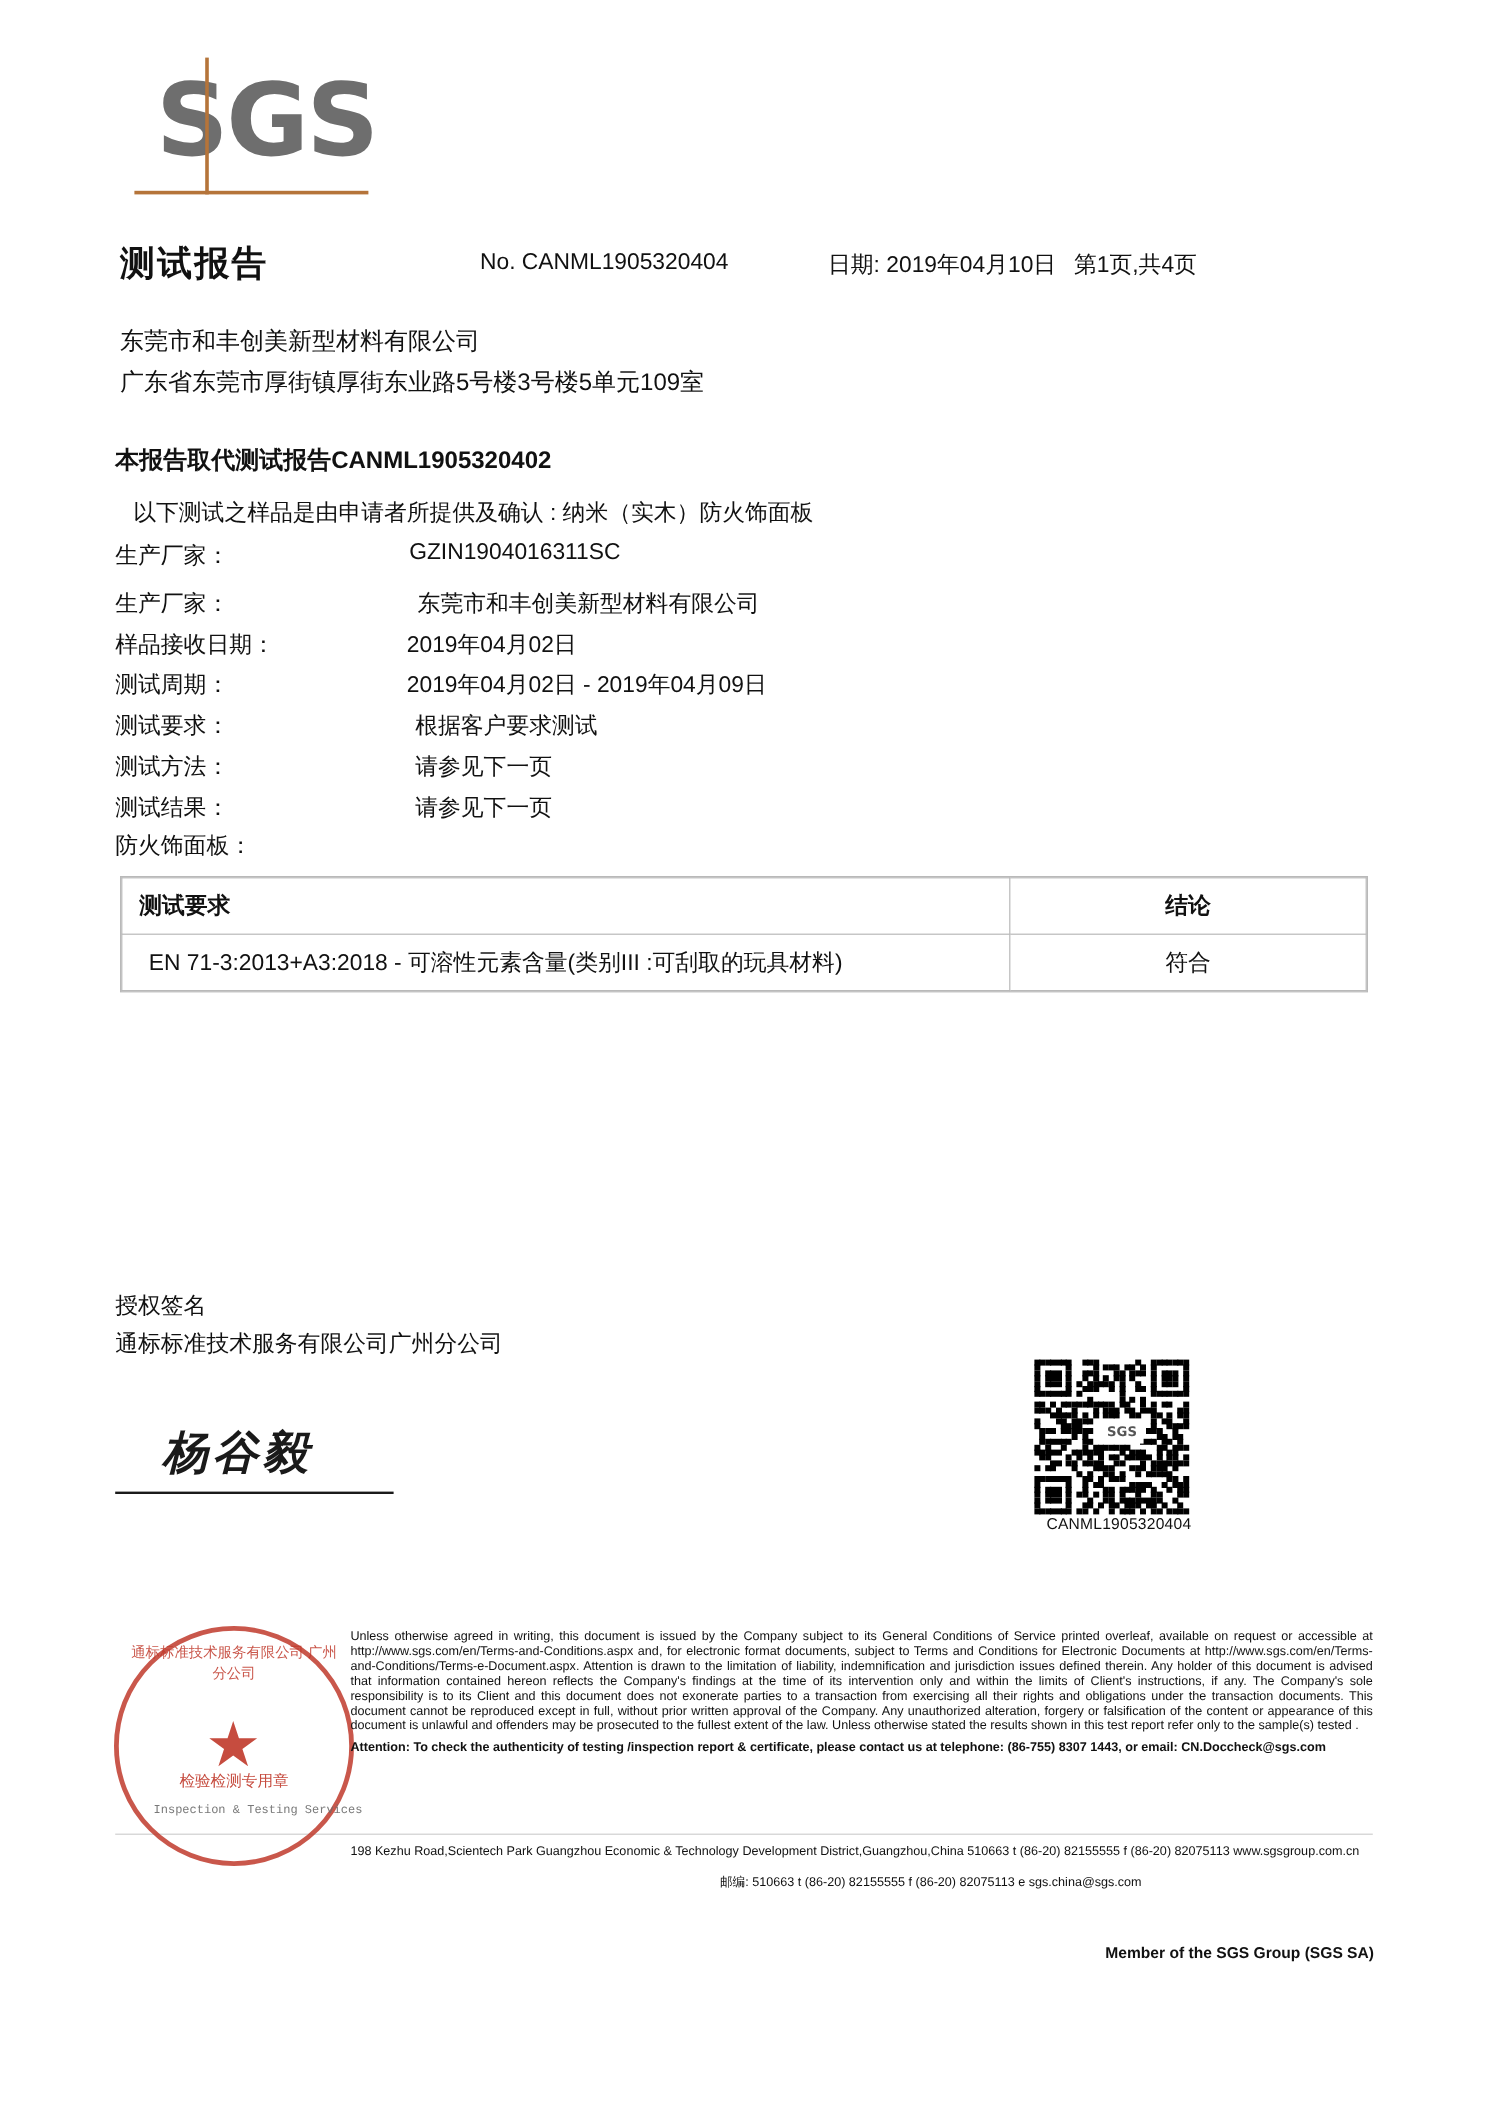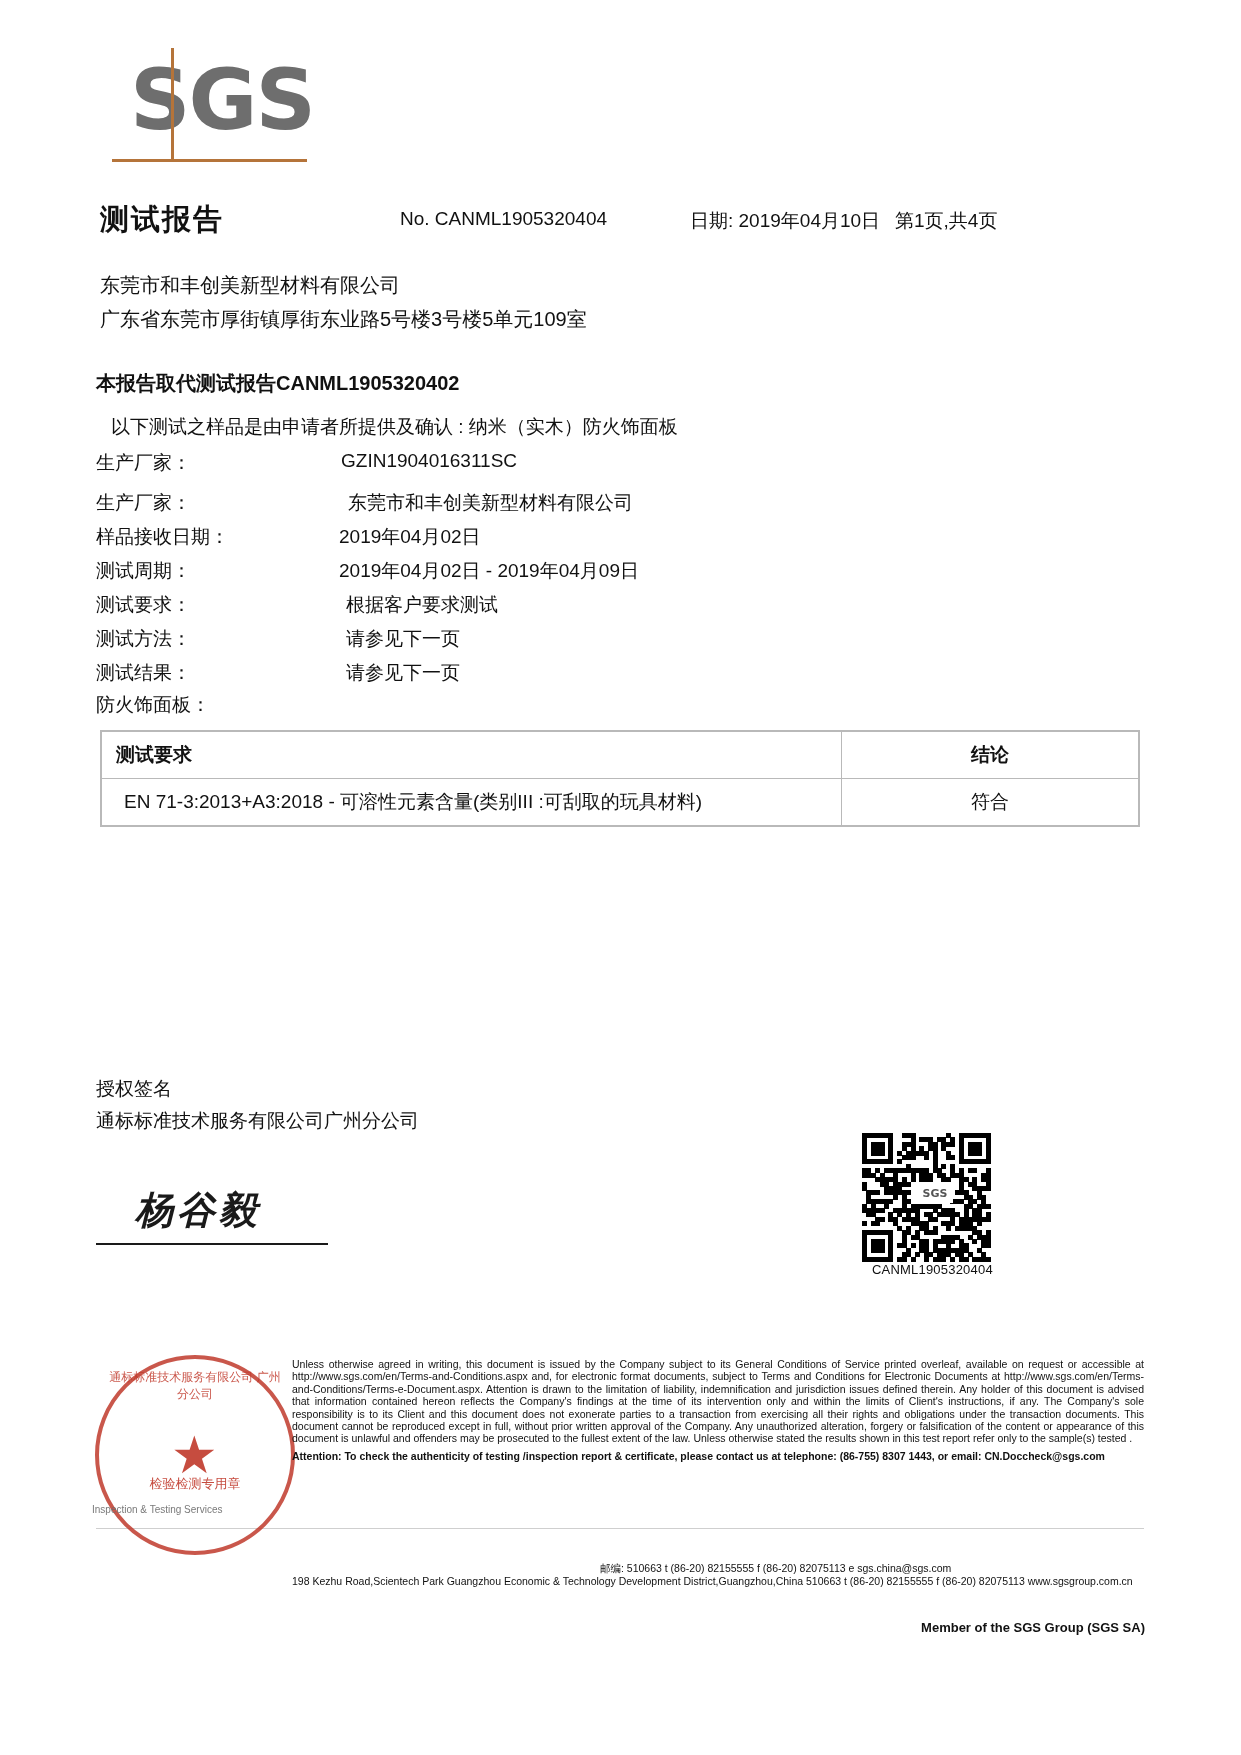--- a/index.html
+++ b/index.html
@@ -291,25 +291,26 @@
     text-align: center;
     color: #c0392b;
     font-size: 12px;
     opacity: 0.85;
   }
   .stamp-sub {
     position: absolute;
     left: -3px;
     top: 148px;
     width: 210px;
-    text-align: left;
+    text-align: right;
     color: #6b6b6b;
     font-size: 10px;
     line-height: 13px;
     opacity: 0.9;
+    font-family: Liberation Mono, monospace;
   }
 
   .legal {
     position: absolute;
     left: 292px;
     top: 1358px;
     width: 852px;
     font-size: 10.5px;
     line-height: 12.4px;
     color: #111;
@@ -317,21 +318,21 @@
   }
   .legal .attention {
     font-weight: bold;
     margin-top: 5px;
     display: block;
   }
 
   .addr-en {
     position: absolute;
     left: 292px;
-    top: 1574px;
+    top: 1536px;
     width: 860px;
     font-size: 10.5px;
     line-height: 15px;
     color: #111;
   }
   .addr-cn {
     position: absolute;
     left: 292px;
     top: 1556px;
     width: 860px;

